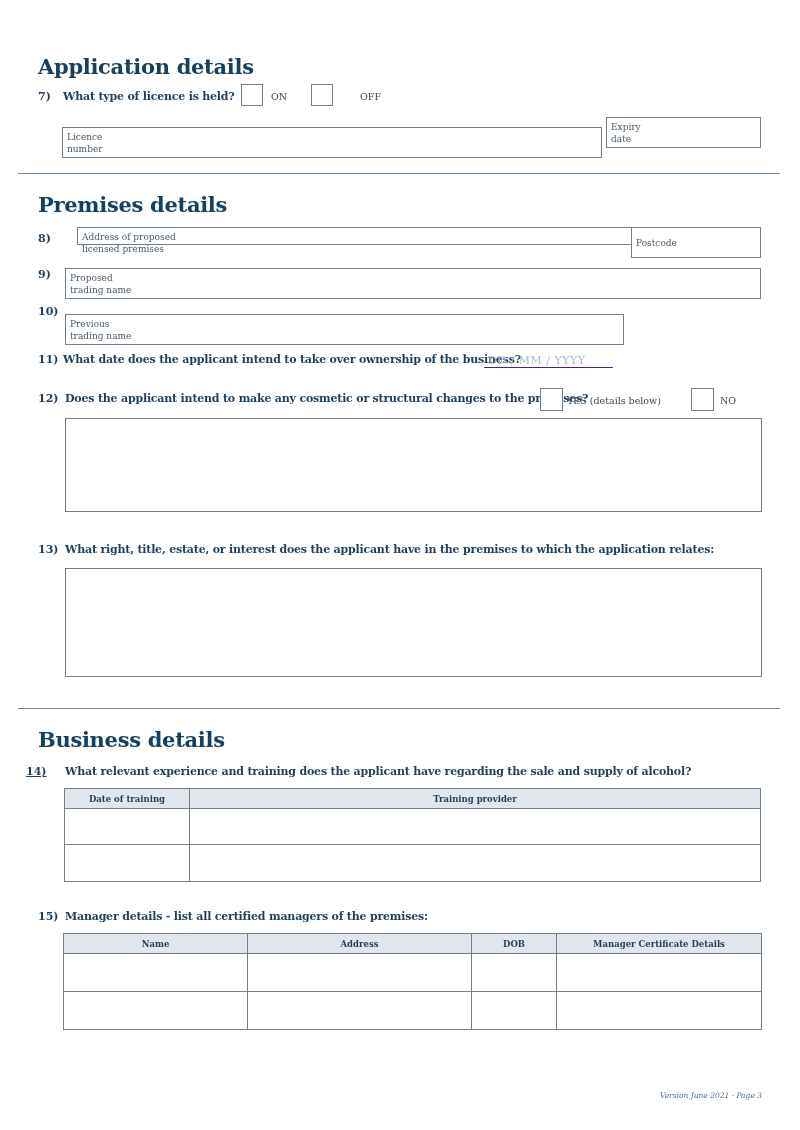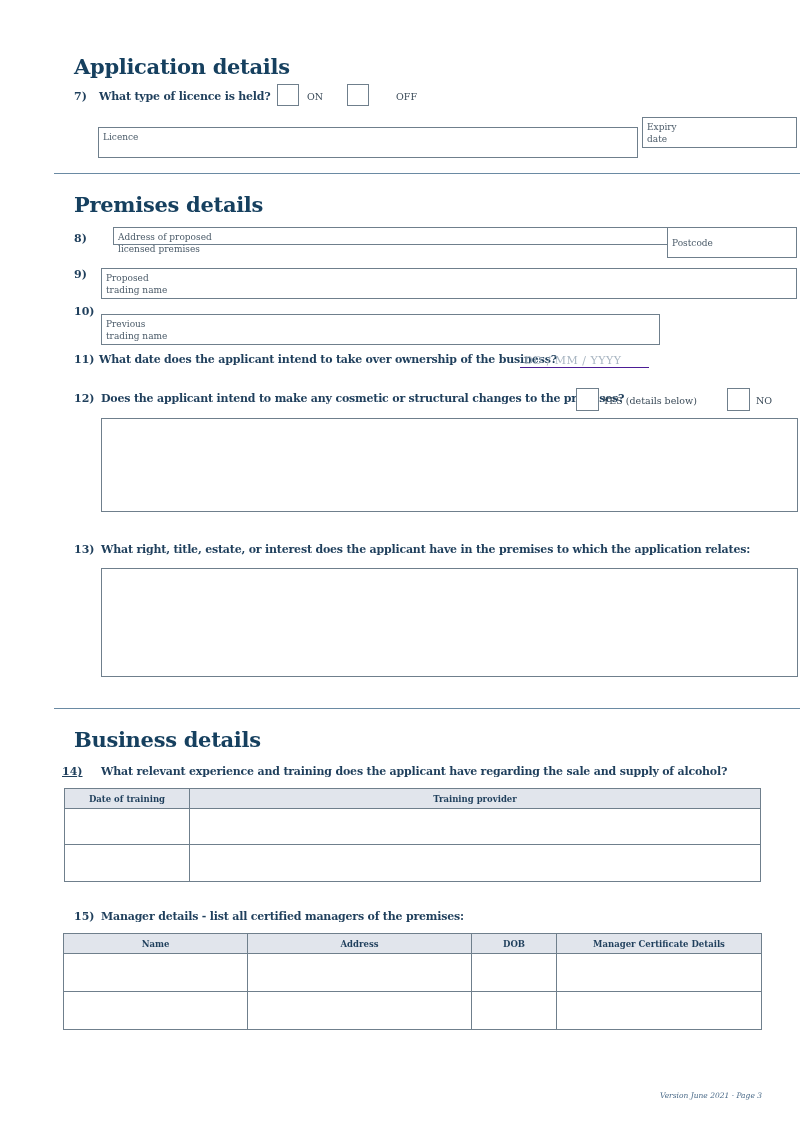--- a/index.html
+++ b/index.html
@@ -1,18 +1,18 @@
 <!DOCTYPE html>
 <html><head>
 <meta charset="utf-8">
 <style>
   html, body { margin:0; padding:0; background:#ffffff; }
   body { width:800px; height:1130px; position:relative; overflow:hidden;
          font-family:"DejaVu Serif", "Liberation Serif", serif; color:#1f3f5c; }
-  .abs { position:absolute;margin-left:36px; }
+  .abs { position:absolute; }
   .h1 { font-family:"DejaVu Serif", serif; font-weight:bold; font-size:21px; color:#16405f; letter-spacing:-0.3px; }
   .qnum { font-family:"DejaVu Serif", serif; font-weight:bold; font-size:11px; color:#1f3f5c; }
   .qtext { font-family:"DejaVu Serif", serif; font-weight:bold; font-size:11px; color:#1f3f5c; letter-spacing:-0.2px; white-space:nowrap; }
   .box { border:1px solid #6f7f8c; background:#fff; box-sizing:border-box; }
   .fieldlabel { font-family:"DejaVu Serif", serif; font-size:9px; color:#4a5a68; line-height:12px; padding:3px 0 0 4px; }
   .chk { border:1px solid #6f7f8c; width:22px; height:22px; box-sizing:border-box; background:#fff; }
   .chklabel { font-family:"DejaVu Serif", serif; font-size:9.5px; color:#3a4a58; white-space:nowrap; }
   .rule { height:0; border-top:1.5px solid #6a8aa3; }
   .datefield { font-family:"DejaVu Serif", serif; font-size:11px; color:#a9b6c2; border-bottom:1px solid #4c1d95; white-space:nowrap; letter-spacing:0.5px; }
   table.grid { border-collapse:collapse; position:absolute; table-layout:fixed; }
@@ -29,20 +29,21 @@
 <div class="abs qtext" style="left:63px;top:90px;">What type of licence is held?</div>
 
 <div class="abs chk" style="left:241px;top:84px;"></div>
 <div class="abs chklabel" style="left:271px;top:91px;">ON</div>
 <div class="abs chk" style="left:311px;top:84px;"></div>
 <div class="abs chklabel" style="left:360px;top:91px;">OFF</div>
 
 <div class="abs box" style="left:62px;top:127px;width:540px;height:31px;">
   <div class="fieldlabel">
     <div>Licence</div>
+    <div>number</div>
   </div>
 </div>
 <div class="abs box" style="left:606px;top:117px;width:155px;height:31px;">
   <div class="fieldlabel">
     <div>Expiry</div>
     <div>date</div>
   </div>
 </div>
 
 <div class="abs rule" style="left:18px;top:173px;width:762px;"></div>

